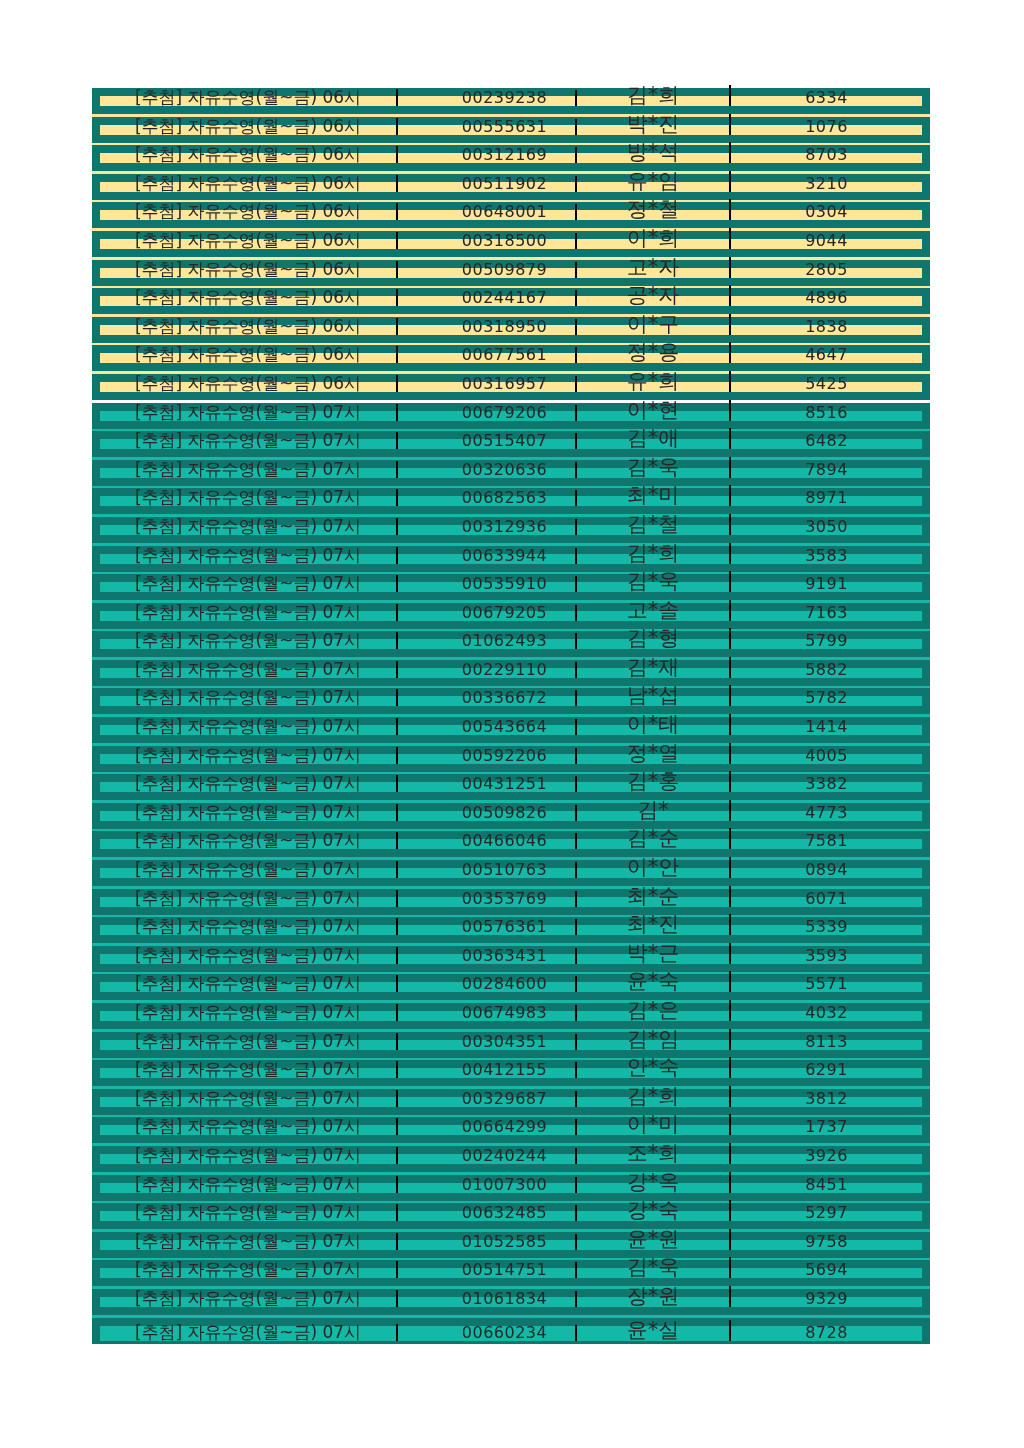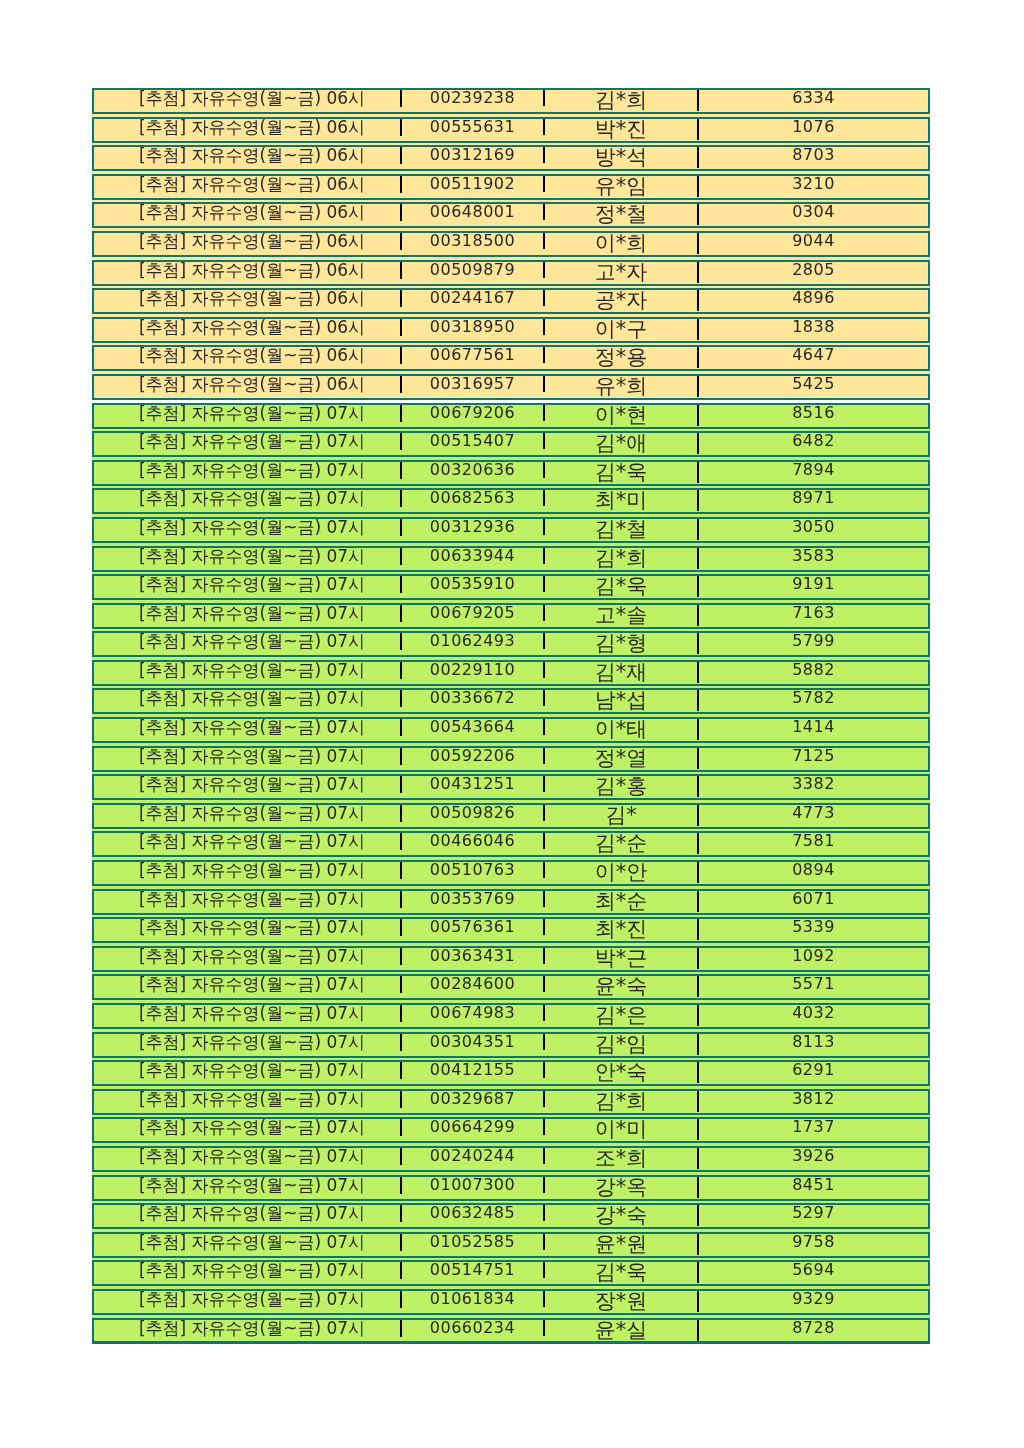--- a/index.html
+++ b/index.html
@@ -13,43 +13,42 @@
   }
   .table-wrap {
     position: absolute;
     left: 92px;
     top: 88px;
     width: 838px;
   }
   .section {  }
   .row {
     display: flex;
-    align-items: flex-start;
+    align-items: flex-end;
     box-sizing: border-box;
     height: 26px;
-    border: 2px solid #0f766e;
+    border: 8px solid #0f766e;
     margin-bottom: 2.6px;
-    padding-left: 10px;
   }
   .section:last-child .row:last-child {
     margin-bottom: 0;
     border-bottom-width: 3px;
   }
   .cell {
     display: flex;
     align-items: center;
     justify-content: center;
     box-sizing: border-box;
     color: #262626;
     white-space: nowrap;
     overflow: hidden;
     line-height: 1;
   }
   .c-program { width: 298px; border-right: 2px solid #000; font-size: 17px; }
-  .c-id      { width: 143px; border-right: 2px solid #000; font-size: 16px; letter-spacing: 0.5px; }
+  .c-id      { width: 143px; border-right: 2px solid #000; font-size: 16px; letter-spacing: 0.5px; margin-left: 36px; }
   .c-name    { width: 154px; border-right: 2px solid #000; font-size: 21px; }
   .c-value   { flex: 1; font-size: 16px; letter-spacing: 0.5px; }
 </style>
 </head>
 <body>
 
 <div class="page">
   <div class="table-wrap">
       <div class="section" style="background: rgb(255, 230, 153);">
         <div class="row">
@@ -112,21 +111,21 @@
     <div class="cell c-name">정*용</div>
     <div class="cell c-value">4647</div>
   </div>
         <div class="row">
     <div class="cell c-program">[추첨] 자유수영(월~금) 06시</div>
     <div class="cell c-id">00316957</div>
     <div class="cell c-name">유*희</div>
     <div class="cell c-value">5425</div>
   </div>
       </div>
-      <div class="section" style="background: #bef264;">
+      <div class="section" style="background: #14b8a6;">
         <div class="row">
     <div class="cell c-program">[추첨] 자유수영(월~금) 07시</div>
     <div class="cell c-id">00679206</div>
     <div class="cell c-name">이*현</div>
     <div class="cell c-value">8516</div>
   </div>
         <div class="row">
     <div class="cell c-program">[추첨] 자유수영(월~금) 07시</div>
     <div class="cell c-id">00515407</div>
     <div class="cell c-name">김*애</div>
@@ -189,21 +188,21 @@
         <div class="row">
     <div class="cell c-program">[추첨] 자유수영(월~금) 07시</div>
     <div class="cell c-id">00543664</div>
     <div class="cell c-name">이*태</div>
     <div class="cell c-value">1414</div>
   </div>
         <div class="row">
     <div class="cell c-program">[추첨] 자유수영(월~금) 07시</div>
     <div class="cell c-id">00592206</div>
     <div class="cell c-name">정*열</div>
-    <div class="cell c-value">7125</div>
+    <div class="cell c-value">4005</div>
   </div>
         <div class="row">
     <div class="cell c-program">[추첨] 자유수영(월~금) 07시</div>
     <div class="cell c-id">00431251</div>
     <div class="cell c-name">김*홍</div>
     <div class="cell c-value">3382</div>
   </div>
         <div class="row">
     <div class="cell c-program">[추첨] 자유수영(월~금) 07시</div>
     <div class="cell c-id">00509826</div>
@@ -231,21 +230,21 @@
         <div class="row">
     <div class="cell c-program">[추첨] 자유수영(월~금) 07시</div>
     <div class="cell c-id">00576361</div>
     <div class="cell c-name">최*진</div>
     <div class="cell c-value">5339</div>
   </div>
         <div class="row">
     <div class="cell c-program">[추첨] 자유수영(월~금) 07시</div>
     <div class="cell c-id">00363431</div>
     <div class="cell c-name">박*근</div>
-    <div class="cell c-value">1092</div>
+    <div class="cell c-value">3593</div>
   </div>
         <div class="row">
     <div class="cell c-program">[추첨] 자유수영(월~금) 07시</div>
     <div class="cell c-id">00284600</div>
     <div class="cell c-name">윤*숙</div>
     <div class="cell c-value">5571</div>
   </div>
         <div class="row">
     <div class="cell c-program">[추첨] 자유수영(월~금) 07시</div>
     <div class="cell c-id">00674983</div>

